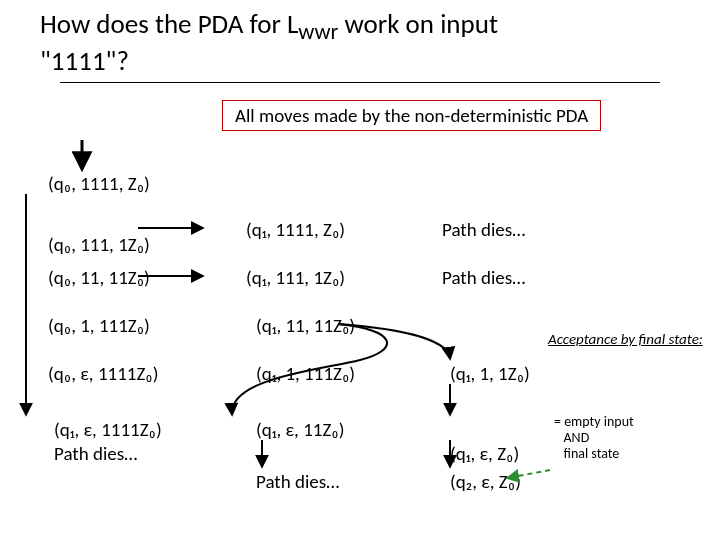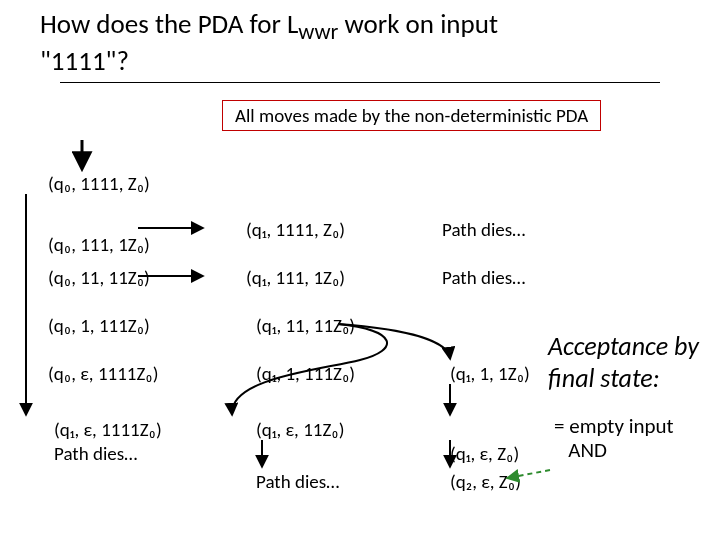--- a/index.html
+++ b/index.html
@@ -26,26 +26,27 @@
     top: 100px; left: 222px;
   }
   .node {
     position: absolute;
     font-size: 19px;
     white-space: nowrap;
     margin-left: 40px;
   }
   .accept {
     position: absolute;
-    font-size: 26px;
+    font-size: 15px;
+    text-decoration: underline;
     font-style: italic;
   }
   .note {
     position: absolute;
-    font-size: 21px;
+    font-size: 14px;
     line-height: 1.15;
   }
   svg.overlay {
     position: absolute; top: 0; left: 0;
     width: 720px; height: 540px;
     pointer-events: none;
   }
 </style>
 </head>
 <body>
@@ -77,21 +78,21 @@
 <div class="node" style="top:266px;left:402px">Path dies…</div>
 <div class="node" style="top:362px;left:410px">(q₁, 1, 1Z₀)</div>
 <div class="node" style="top:442px;left:410px">(q₁, ε, Z₀)</div>
 <div class="node" style="top:470px;left:410px">(q₂, ε, Z₀)</div>
 
 <div class="accept" style="top:330px;left:548px;width:160px">Acceptance by final state:</div>
 
 <div class="note" style="top:414px;left:554px">
   <span>= empty input</span><br>
   &nbsp;&nbsp;&nbsp;<span>AND</span><br>
-  &nbsp;&nbsp;&nbsp;
+  &nbsp;&nbsp;&nbsp;<span>final state</span>
 </div>
 
 <svg class="overlay">
   <defs>
     <marker id="ah" viewBox="0 0 10 10" refX="8" refY="5" markerWidth="7" markerHeight="7" orient="auto">
       <path d="M0,0 L10,5 L0,10 z" fill="#000"></path>
     </marker>
     <marker id="ahg" viewBox="0 0 10 10" refX="8" refY="5" markerWidth="7" markerHeight="7" orient="auto">
       <path d="M0,0 L10,5 L0,10 z" fill="#2e8b2e"></path>
     </marker>

